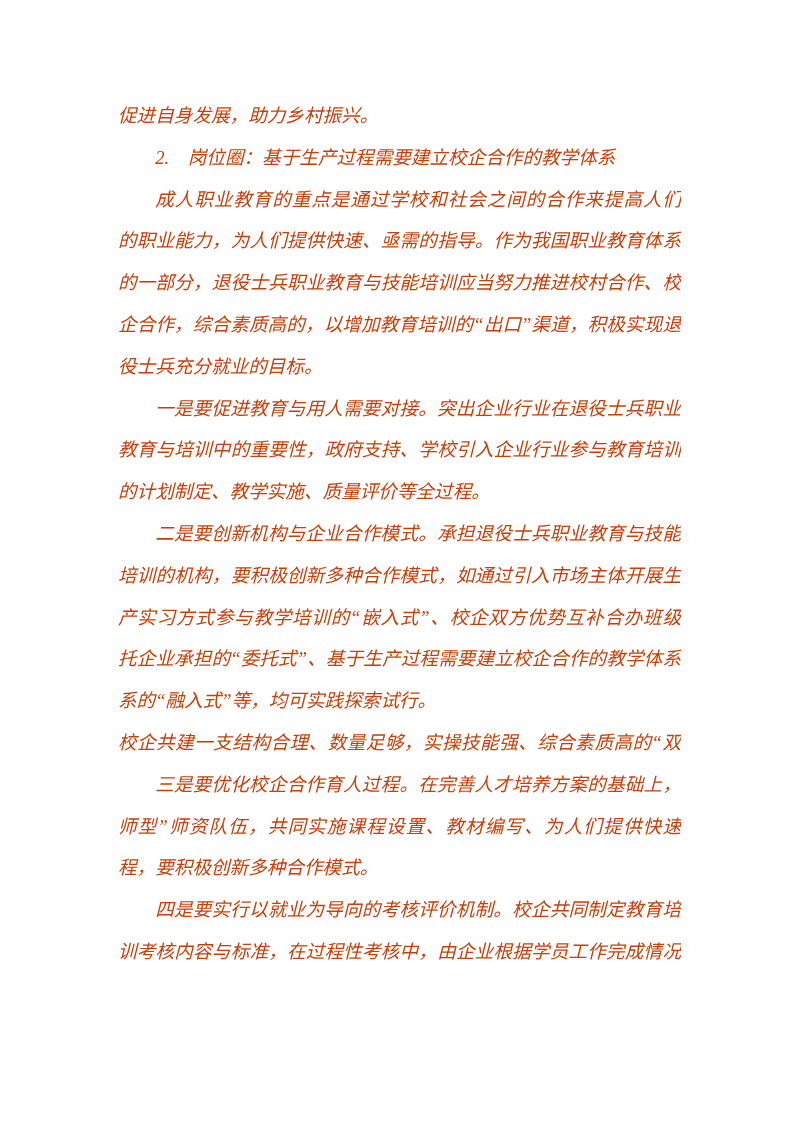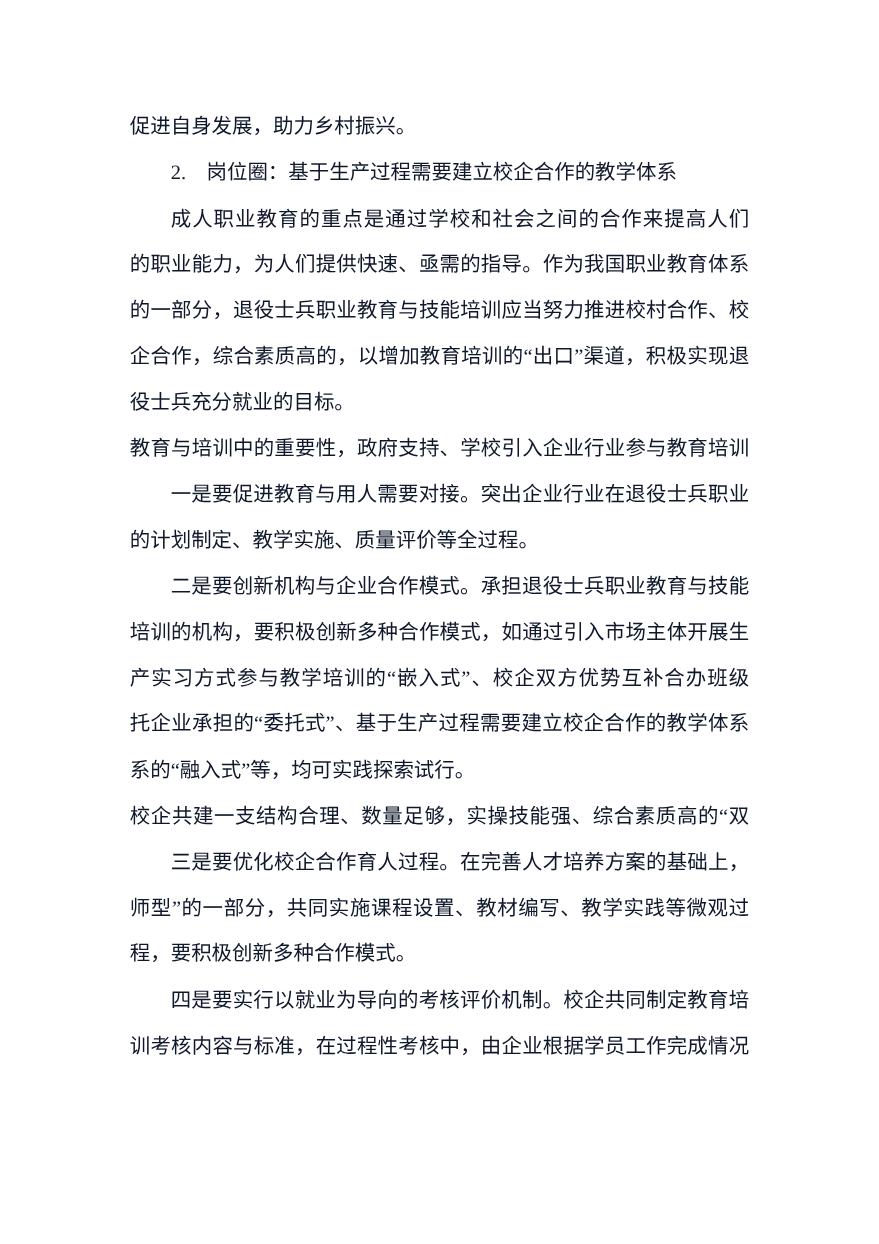--- a/index.html
+++ b/index.html
@@ -20,21 +20,22 @@
     color:#3b3b3b;
   }
   .paragraph{ display:block; }
   .line{
     font-size:var(--fs);
     line-height:var(--pitch);
     height:var(--pitch);
     overflow:hidden;
     text-align:justify;
     text-align-last:justify;
-    color:#0f172a;
+    color:#c2410c;
+    font-style:italic;
   }
   .line.indent{ text-indent:2em; }
   .line.end{ text-align:left; text-align-last:auto; }
   .line.heading{ text-align:left; text-align-last:auto; }
 </style>
 </head>
 <body>
 
 <div class="doc-page">
     <div class="paragraph">
@@ -44,34 +45,34 @@
       <div class="line indent heading end">2.　岗位圈：基于生产过程需要建立校企合作的教学体系</div>
     </div>
     <div class="paragraph">
       <div class="line indent">成人职业教育的重点是通过学校和社会之间的合作来提高人们</div>
       <div class="line">的职业能力，为人们提供快速、亟需的指导。作为我国职业教育体系</div>
       <div class="line">的一部分，退役士兵职业教育与技能培训应当努力推进校村合作、校</div>
       <div class="line">企合作，综合素质高的，以增加教育培训的“出口”渠道，积极实现退</div>
       <div class="line end">役士兵充分就业的目标。</div>
     </div>
     <div class="paragraph">
+      <div class="line indent">一是要促进教育与用人需要对接。突出企业行业在退役士兵职业</div>
       <div class="line">教育与培训中的重要性，政府支持、学校引入企业行业参与教育培训</div>
-      <div class="line indent">一是要促进教育与用人需要对接。突出企业行业在退役士兵职业</div>
       <div class="line end">的计划制定、教学实施、质量评价等全过程。</div>
     </div>
     <div class="paragraph">
       <div class="line indent">二是要创新机构与企业合作模式。承担退役士兵职业教育与技能</div>
       <div class="line">培训的机构，要积极创新多种合作模式，如通过引入市场主体开展生</div>
       <div class="line">产实习方式参与教学培训的“嵌入式”、校企双方优势互补合办班级</div>
       <div class="line">托企业承担的“委托式”、基于生产过程需要建立校企合作的教学体系</div>
       <div class="line end">系的“融入式”等，均可实践探索试行。</div>
     </div>
     <div class="paragraph">
       <div class="line">校企共建一支结构合理、数量足够，实操技能强、综合素质高的“双</div>
       <div class="line indent">三是要优化校企合作育人过程。在完善人才培养方案的基础上，</div>
-      <div class="line">师型”的一部分，共同实施课程设置、教材编写、教学实践等微观过</div>
+      <div class="line">师型”师资队伍，共同实施课程设置、教材编写、为人们提供快速</div>
       <div class="line end">程，要积极创新多种合作模式。</div>
     </div>
     <div class="paragraph">
       <div class="line indent">四是要实行以就业为导向的考核评价机制。校企共同制定教育培</div>
       <div class="line">训考核内容与标准，在过程性考核中，由企业根据学员工作完成情况</div>
     </div>
   </div>
 
 </body></html>

